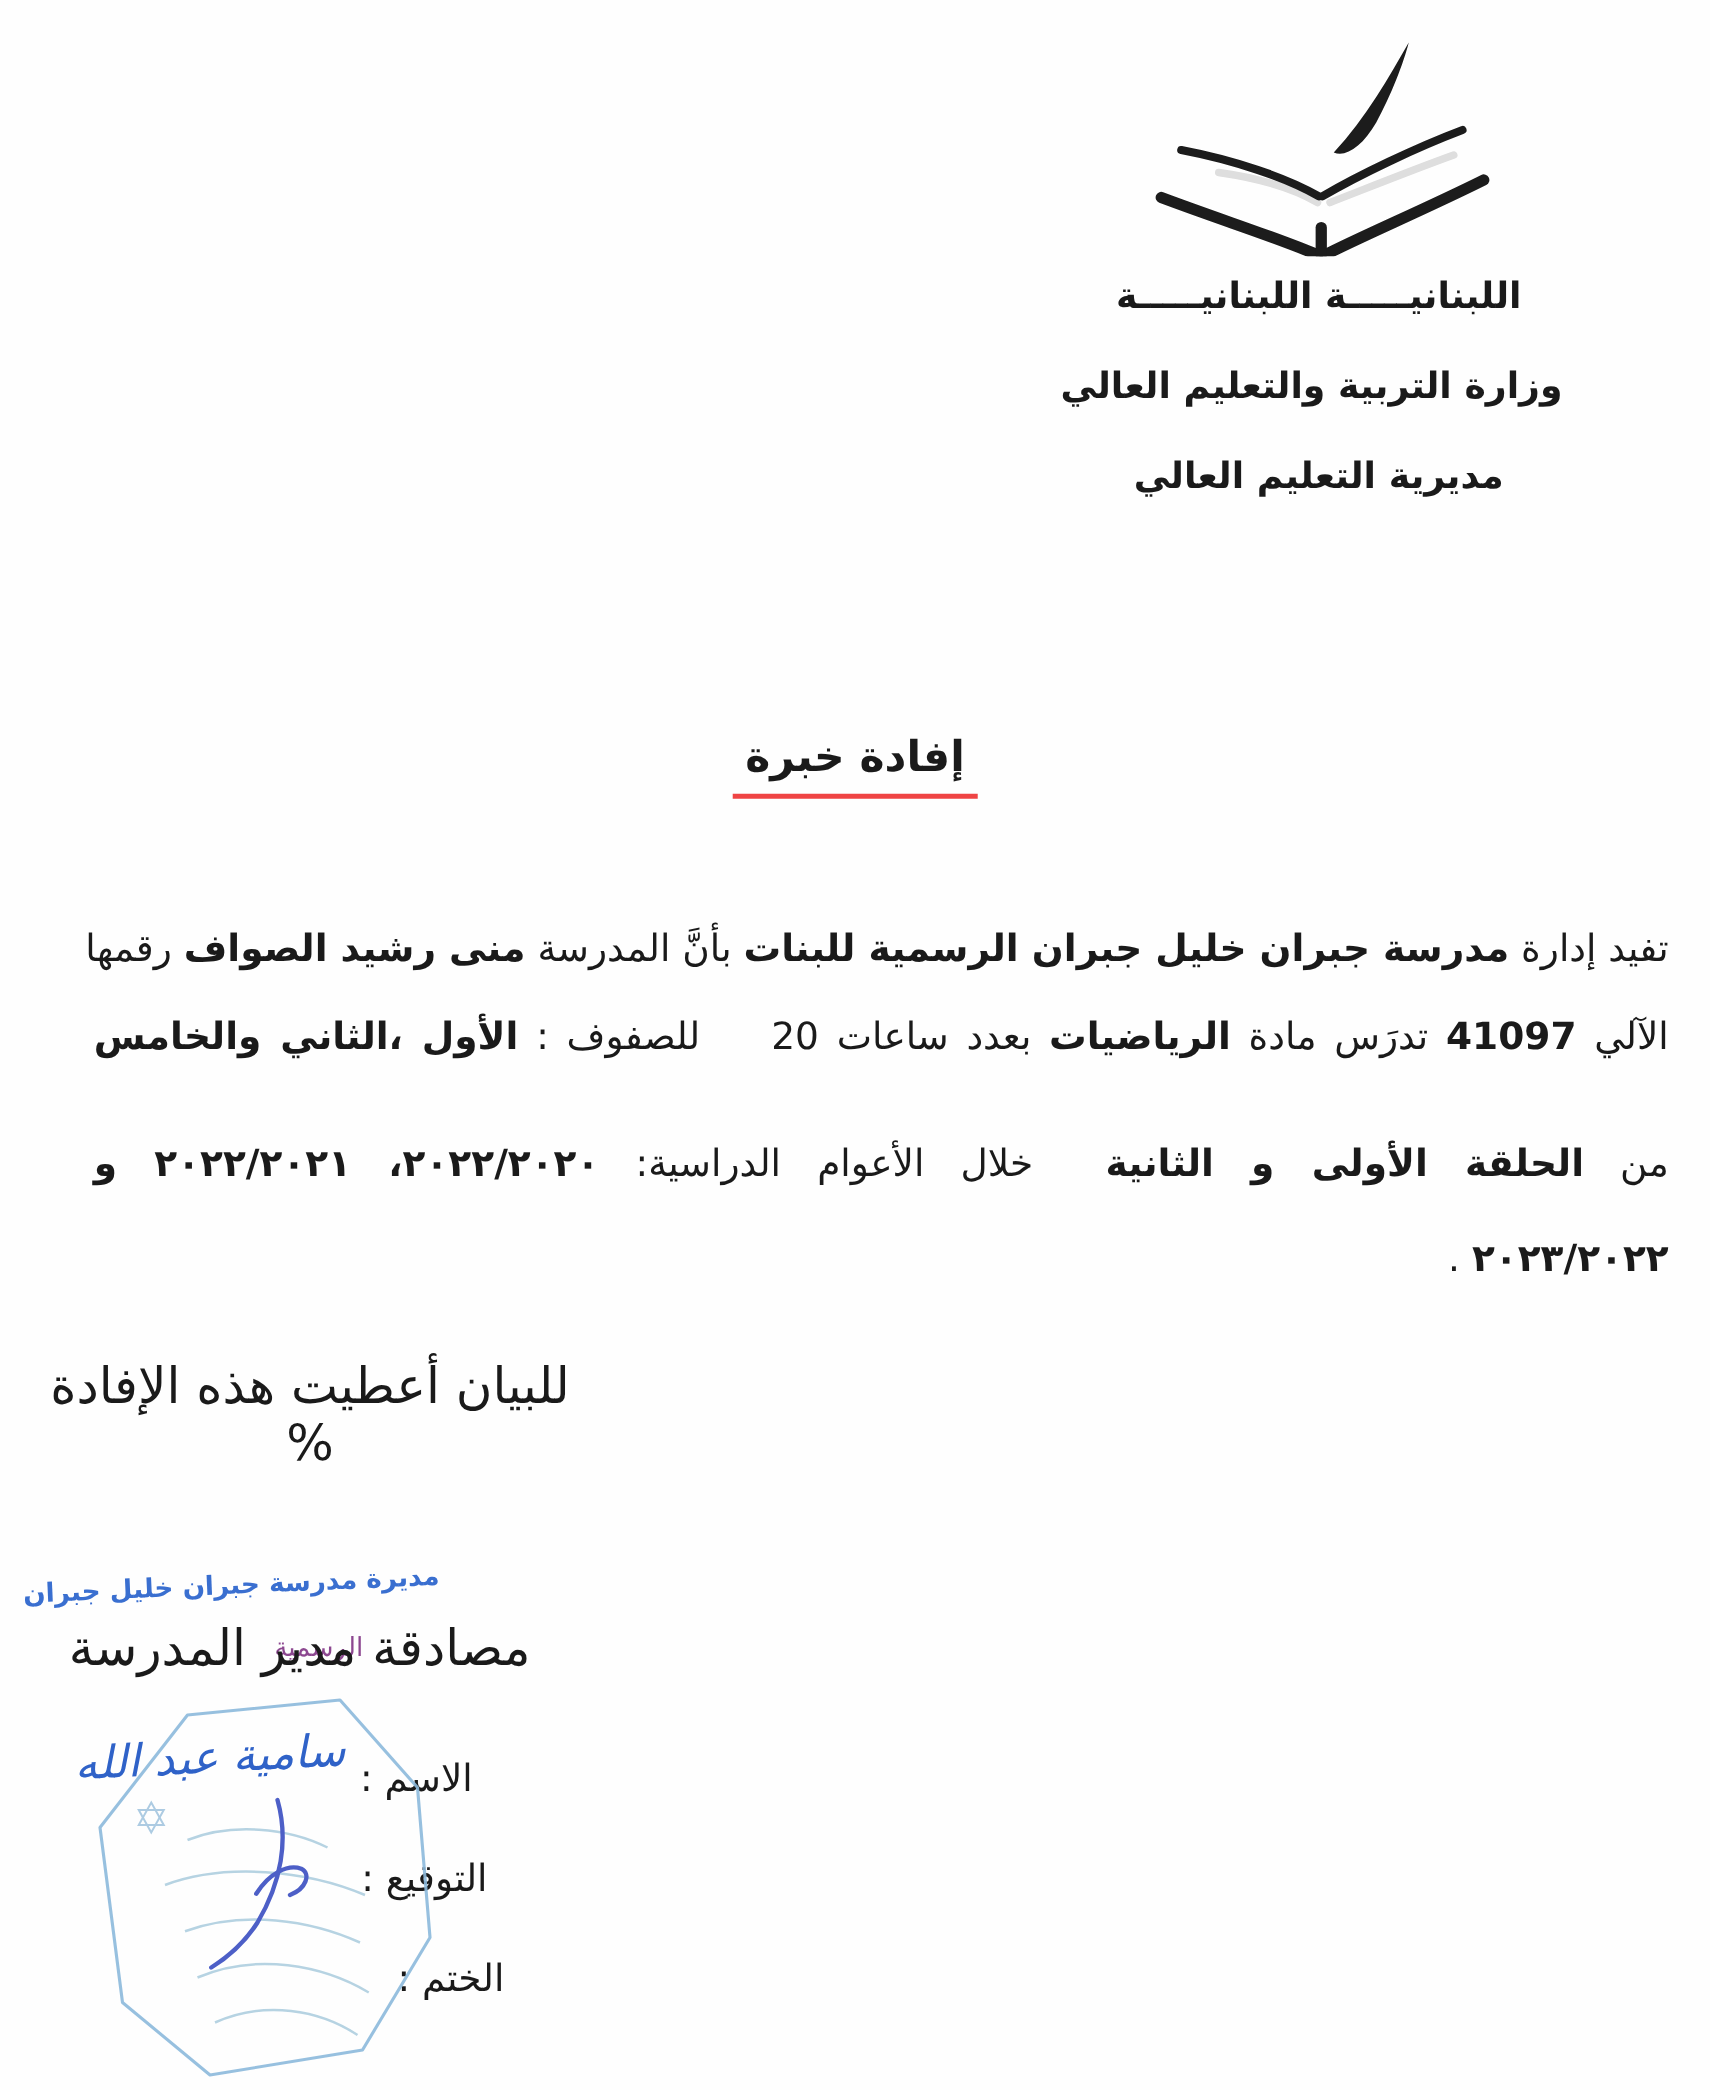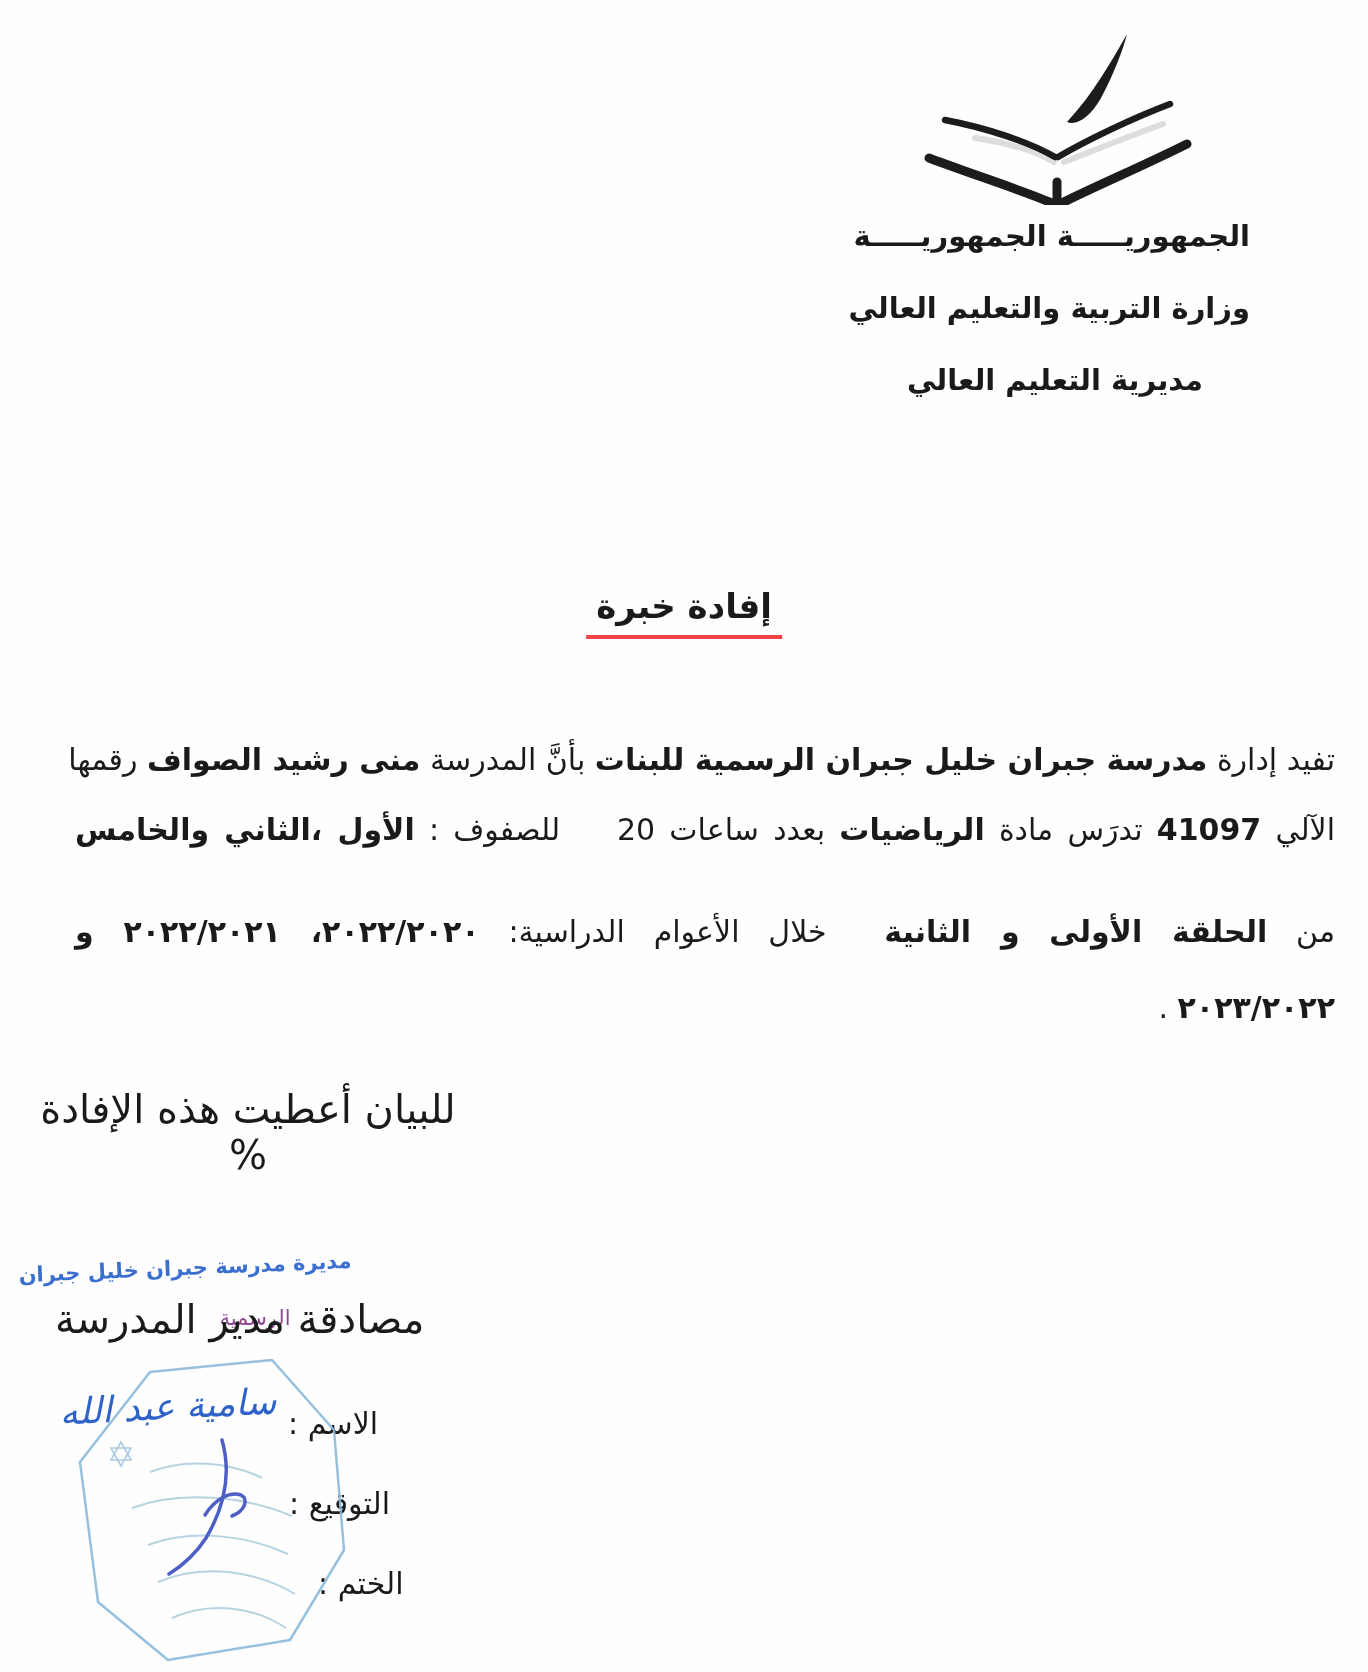--- a/index.html
+++ b/index.html
@@ -59,21 +59,21 @@
       <path d="M255,74 C218,88 172,110 143,127"></path>
     </g>
     <g stroke="#1c1c1c" stroke-width="9" fill="none" stroke-linecap="round">
       <path d="M14,128 C62,146 112,162 139,174"></path>
       <path d="M272,114 C228,136 172,160 145,174"></path>
       <path d="M142,152 L142,174"></path>
     </g>
   </svg>
 
   <div class="header">
-    <div class="h-line">الجمهوريـــــة الجمهوريـــــة</div>
+    <div class="h-line">اللبنانيـــــة اللبنانيـــــة</div>
     <div class="h-line">وزارة التربية والتعليم العالي</div>
     <div class="h-line">مديرية التعليم العالي</div>
   </div>
 
   <div class="title">إفادة خبرة</div>
 
   <div class="body-line" id="bl1"><span>تفيد إدارة </span><span class="b">مدرسة جبران خليل جبران الرسمية للبنات</span><span> بأنَّ المدرسة </span><span class="b">منى رشيد الصواف</span><span> رقمها</span></div>
   <div class="body-line" id="bl2"><span>الآلي </span><span class="b">41097</span><span> تدرَس مادة </span><span class="b">الرياضيات</span><span> بعدد ساعات 20&nbsp;&nbsp;&nbsp; للصفوف : </span><span class="b">الأول ،الثاني والخامس</span></div>
   <div class="body-line" id="bl3"><span>من </span><span class="b">الحلقة الأولى و الثانية</span><span>&nbsp; خلال الأعوام الدراسية: </span><span class="b">٢٠٢٢/٢٠٢٠، ٢٠٢٢/٢٠٢١ و</span></div>
   <div class="body-line" id="bl4"><span class="b">٢٠٢٣/٢٠٢٢</span><span> .</span></div>

